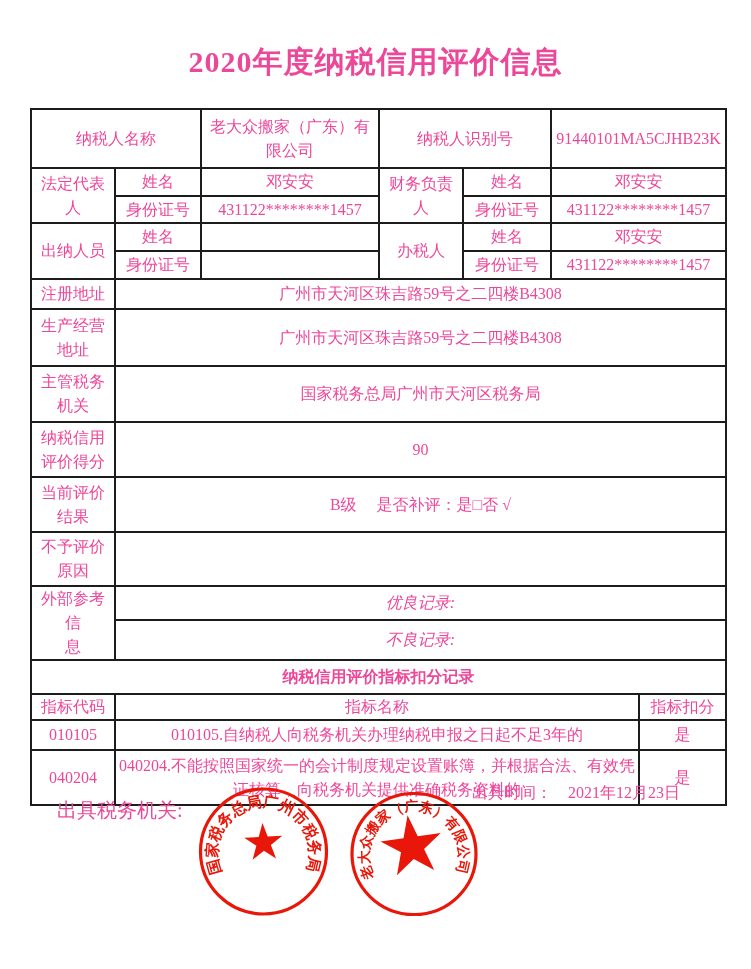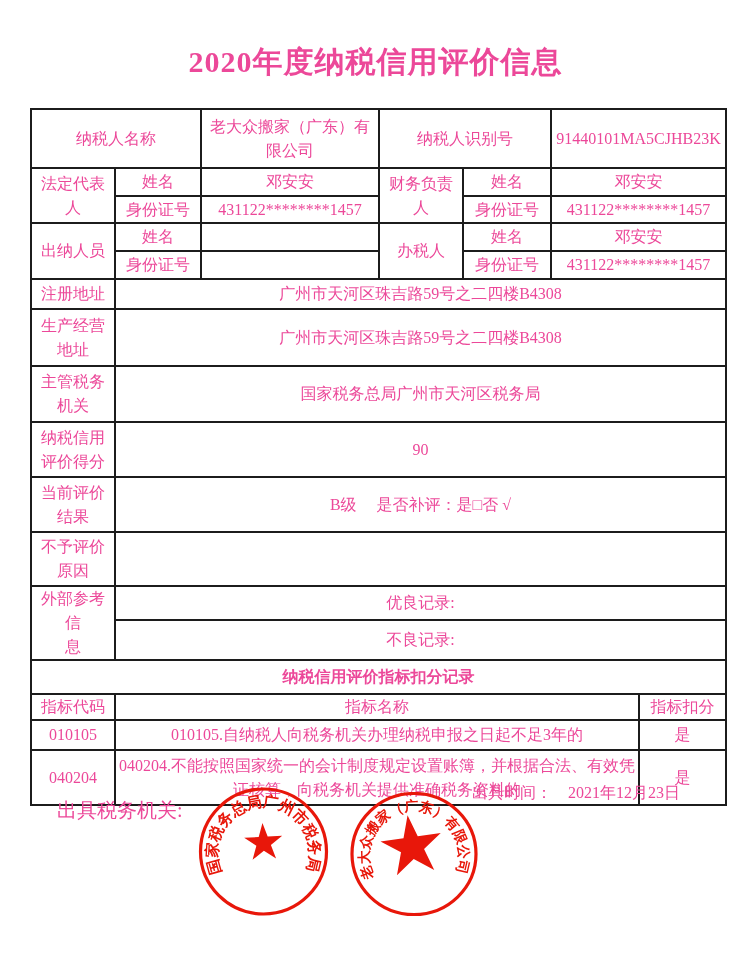--- a/index.html
+++ b/index.html
@@ -13,21 +13,21 @@
   }
   table.main {
     position:absolute; left:30px; top:108px; width:695px;
     border-collapse:collapse; table-layout:fixed;
   }
   table.main td {
     border:2px solid #1c1c1c; text-align:center; vertical-align:middle;
     font-size:16px; padding:0 2px; line-height:1.5; overflow:hidden;
   }
   .lbl { white-space:pre-line; }
-  .leftcell { text-align:left; padding-left:3px; }
+  .leftcell { text-align:left; padding-left:3px;font-style:italic; }
   .sec { font-weight:600; }
   tr.r1{height:59px} tr.r2{height:28px} tr.r3{height:27px} tr.r4{height:28px}
   tr.r5{height:28px} tr.r6{height:30px} tr.r7{height:57px} tr.r8{height:56px}
   tr.r9{height:55px} tr.r10{height:55px} tr.r11{height:54px} tr.r12{height:27px}
   tr.r13{height:31px} tr.r14{height:34px} tr.r15{height:26px} tr.r16{height:30px}
   tr.r17{height:55px}
   .grade-gap { margin-left:20px; }
   .footer-issuer { position:absolute; left:57px; top:797px; font-size:20px; }
   .footer-time   { position:absolute; left:472px; top:783px; font-size:16px; }
   .time-gap { margin-left:16px; }

